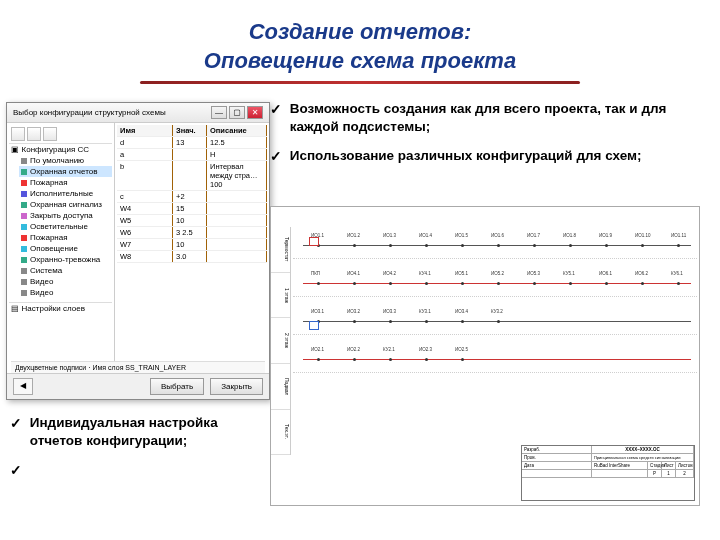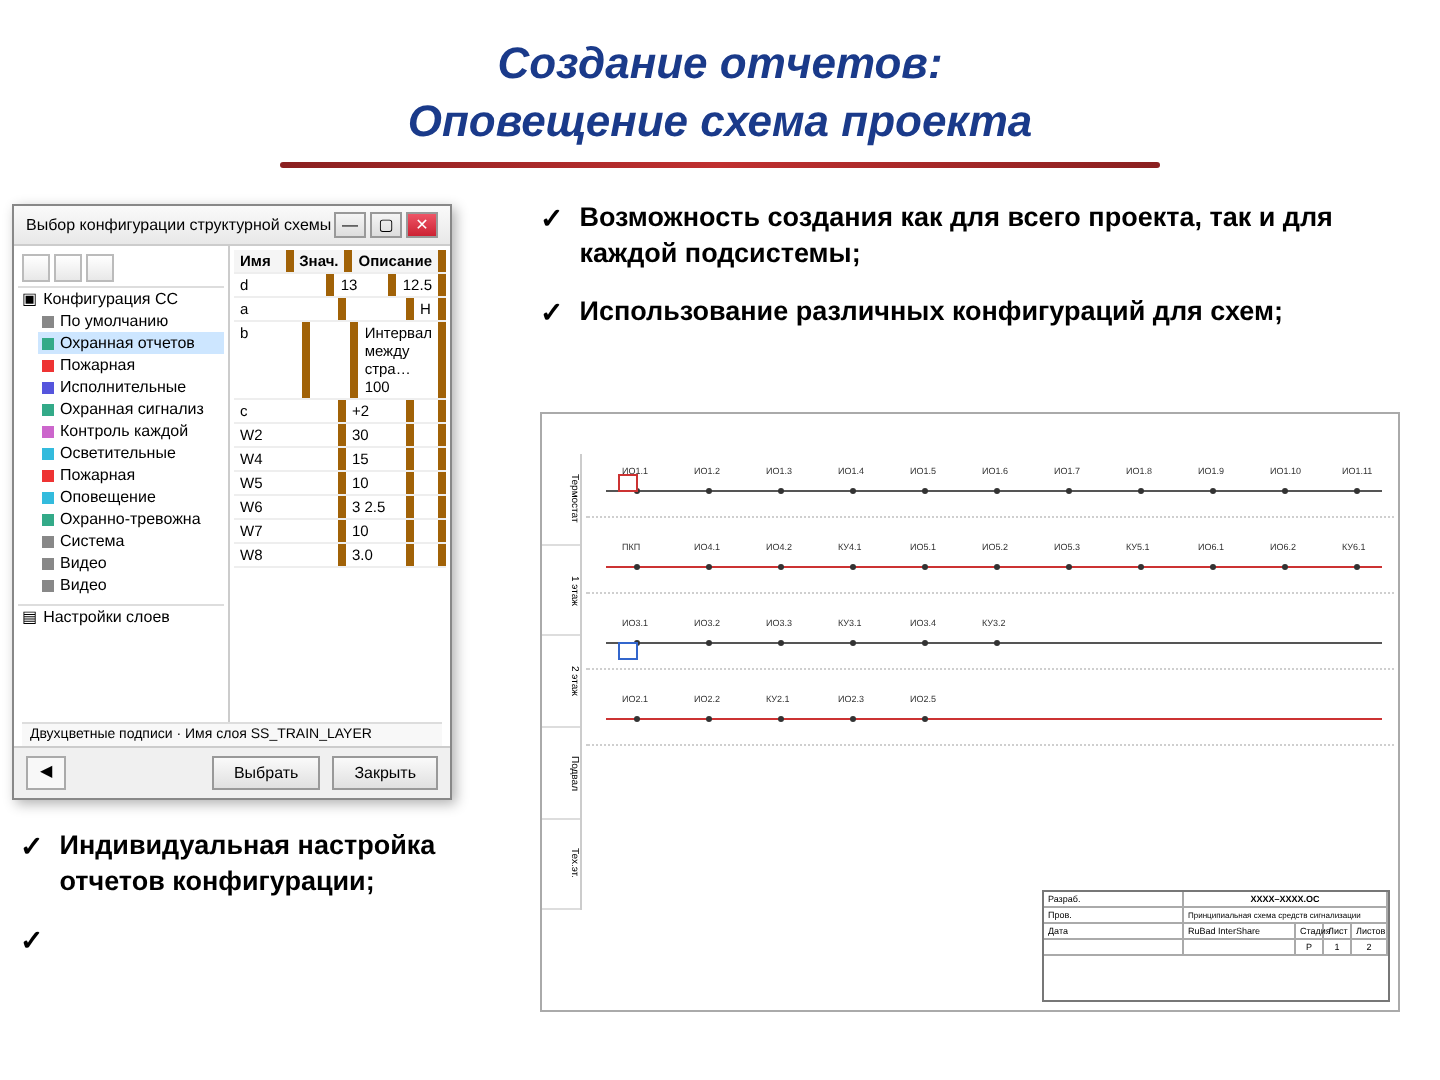--- a/index.html
+++ b/index.html
@@ -5,36 +5,36 @@
   * { margin: 0; padding: 0; box-sizing: border-box; }
   body { width: 720px; height: 540px; font-family: Arial, sans-serif; background: #fff; position: relative; overflow: hidden; }
   .header { text-align: center; padding: 18px 0 10px; }
   .header h1 { color: #1a3a8a; font-size: 22px; font-weight: bold; line-height: 1.3; font-style: italic; }
   .underline { width: 440px; height: 3px; background: linear-gradient(to right, #8a2020, #c03030, #8a2020); margin: 6px auto 0; border-radius: 2px; }
   .content { position: relative; padding: 8px 18px; }
   .upper-bullets { position: absolute; left: 270px; top: 6px; width: 430px; }
   .bullet { display: flex; gap: 8px; margin-bottom: 10px; font-size: 13.5px; font-weight: bold; line-height: 1.35; }
   .check { color: #000; font-size: 14px; flex-shrink: 0; }
   .lower-bullets { position: absolute; left: 10px; top: 320px; width: 250px; }
-  .dialog { position: absolute; left: 6px; top: 8px; width: 220px; height: 298px; background: #f0f0f0; border: 1px solid #888; font-size: 8px; box-shadow: 2px 2px 6px rgba(0,0,0,0.3); }
+  .dialog { position: absolute; left: 6px; top: 8px; width: 264px; height: 298px; background: #f0f0f0; border: 1px solid #888; font-size: 8px; box-shadow: 2px 2px 6px rgba(0,0,0,0.3); }
   .dialog-title { background: linear-gradient(#fafafa,#e8e8e8); padding: 3px 6px; border-bottom: 1px solid #ccc; display: flex; justify-content: space-between; align-items: center; }
   .titlebar-btns { display: flex; gap: 2px; }
   .tb-btn { width: 16px; height: 13px; border: 1px solid #999; background: linear-gradient(#f5f5f5,#ddd); display: flex; align-items: center; justify-content: center; font-size: 8px; cursor: pointer; }
   .tb-close { background: linear-gradient(#e56,#c23); color: #fff; }
   .dialog-body { display: flex; height: 250px; }
   .tree-pane { width: 108px; border-right: 1px solid #ccc; background: #fff; overflow: hidden; padding: 2px; }
   .tree-toolbar { display: flex; gap: 2px; padding: 2px; border-bottom: 1px solid #ddd; }
   .tree-toolbar div { width: 14px; height: 14px; border: 1px solid #bbb; background: linear-gradient(#fff,#e8e8e8); cursor: pointer; }
   .tree-item { padding: 1px 2px; display: flex; align-items: center; gap: 3px; cursor: pointer; white-space: nowrap; }
   .tree-item.selected { background: #cde6ff; }
   .tree-children { margin-left: 10px; }
   .tree-icon { width: 6px; height: 6px; flex-shrink: 0; display: inline-block; }
   .grid-pane { flex: 1; background: #fff; font-size: 7.5px; overflow: hidden; padding: 2px; }
   .grid-row { display: flex; border-bottom: 1px solid #eee; }
-  .grid-row > div { padding: 1px 3px; border-right: 4px solid #a16207; }
+  .grid-row > div { padding: 1px 3px; border-right: 1px solid #a16207; }
   .grid-c1 { width: 56px; }
   .grid-c2 { width: 34px; }
   .grid-c3 { flex: 1; }
   .grid-header { font-weight: bold; background: #f5f5f5; }
   .dialog-footer { position: absolute; bottom: 0; left: 0; right: 0; padding: 4px 6px; display: flex; justify-content: flex-end; gap: 6px; border-top: 1px solid #ccc; background: #f0f0f0; }
   .dlg-btn { padding: 3px 10px; font-size: 8px; background: linear-gradient(#fafafa,#e0e0e0); border: 1px solid #999; cursor: pointer; }
   .footer-text { position: absolute; bottom: 26px; left: 4px; right: 4px; font-size: 7px; padding: 2px 4px; background: #f8f8f8; border-top: 1px solid #ddd; }
   .diagram { position: absolute; left: 270px; top: 112px; width: 430px; height: 300px; border: 1px solid #aaa; background: #fff; font-size: 5px; overflow: hidden; }
   .diag-side { position: absolute; left: 0; top: 20px; width: 20px; height: 228px; border-right: 1px solid #ccc; display: flex; flex-direction: column; }
   .diag-side div { flex: 1; border-bottom: 1px solid #ddd; writing-mode: vertical-rl; text-align: center; font-size: 5px; padding: 2px 0; }
@@ -106,21 +106,21 @@
             <div class="tree-item">
               <span class="tree-icon" style="background:#55d"></span>
               <span>Исполнительные</span>
             </div>
             <div class="tree-item">
               <span class="tree-icon" style="background:#3a8"></span>
               <span>Охранная сигнализ</span>
             </div>
             <div class="tree-item">
               <span class="tree-icon" style="background:#c6c"></span>
-              <span>Контроль каждой</span>
+              <span>Закрыть доступа</span>
             </div>
             <div class="tree-item">
               <span class="tree-icon" style="background:#3bd"></span>
               <span>Осветительные</span>
             </div>
             <div class="tree-item">
               <span class="tree-icon" style="background:#e33"></span>
               <span>Пожарная</span>
             </div>
             <div class="tree-item">
@@ -167,25 +167,20 @@
               <div class="grid-c3">Н</div>
             </div>
             <div class="grid-row">
               <div class="grid-c1">b</div>
               <div class="grid-c2"></div>
               <div class="grid-c3">Интервал между стра… 100</div>
             </div>
             <div class="grid-row">
               <div class="grid-c1">c</div>
               <div class="grid-c2">+2</div>
-              <div class="grid-c3"></div>
-            </div>
-            <div class="grid-row">
-              <div class="grid-c1">W2</div>
-              <div class="grid-c2">30</div>
               <div class="grid-c3"></div>
             </div>
             <div class="grid-row">
               <div class="grid-c1">W4</div>
               <div class="grid-c2">15</div>
               <div class="grid-c3"></div>
             </div>
             <div class="grid-row">
               <div class="grid-c1">W5</div>
               <div class="grid-c2">10</div>

